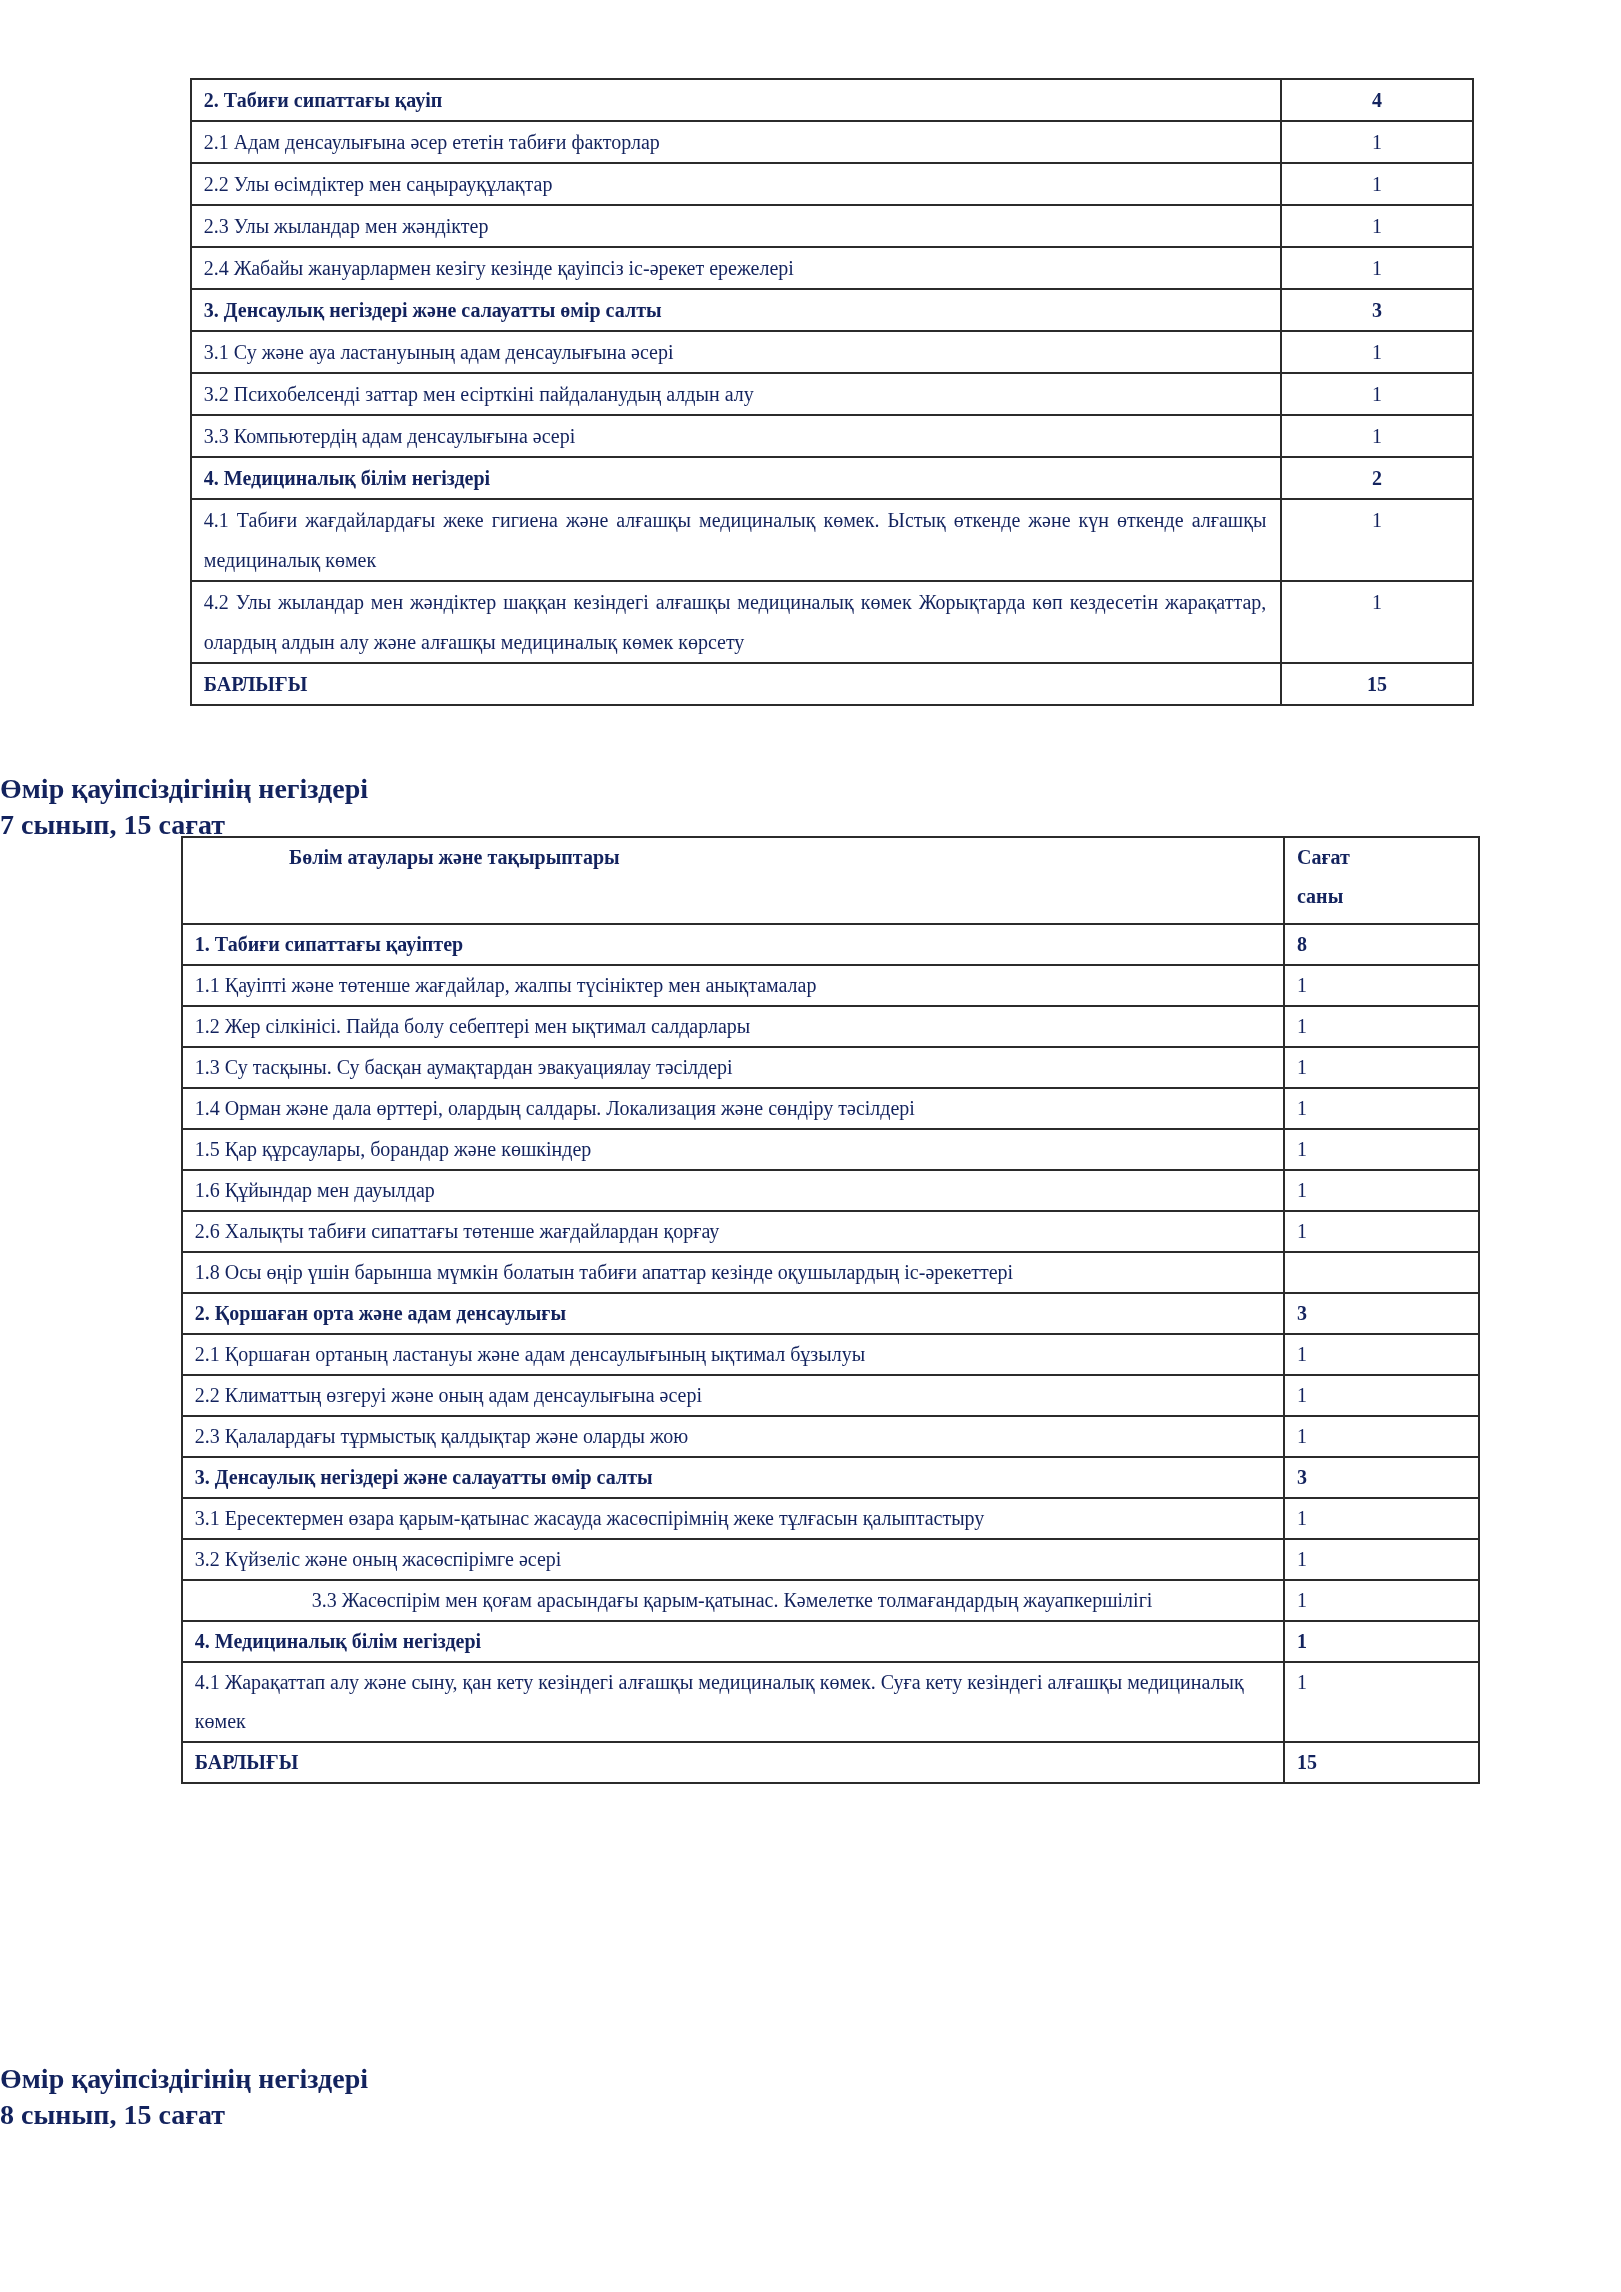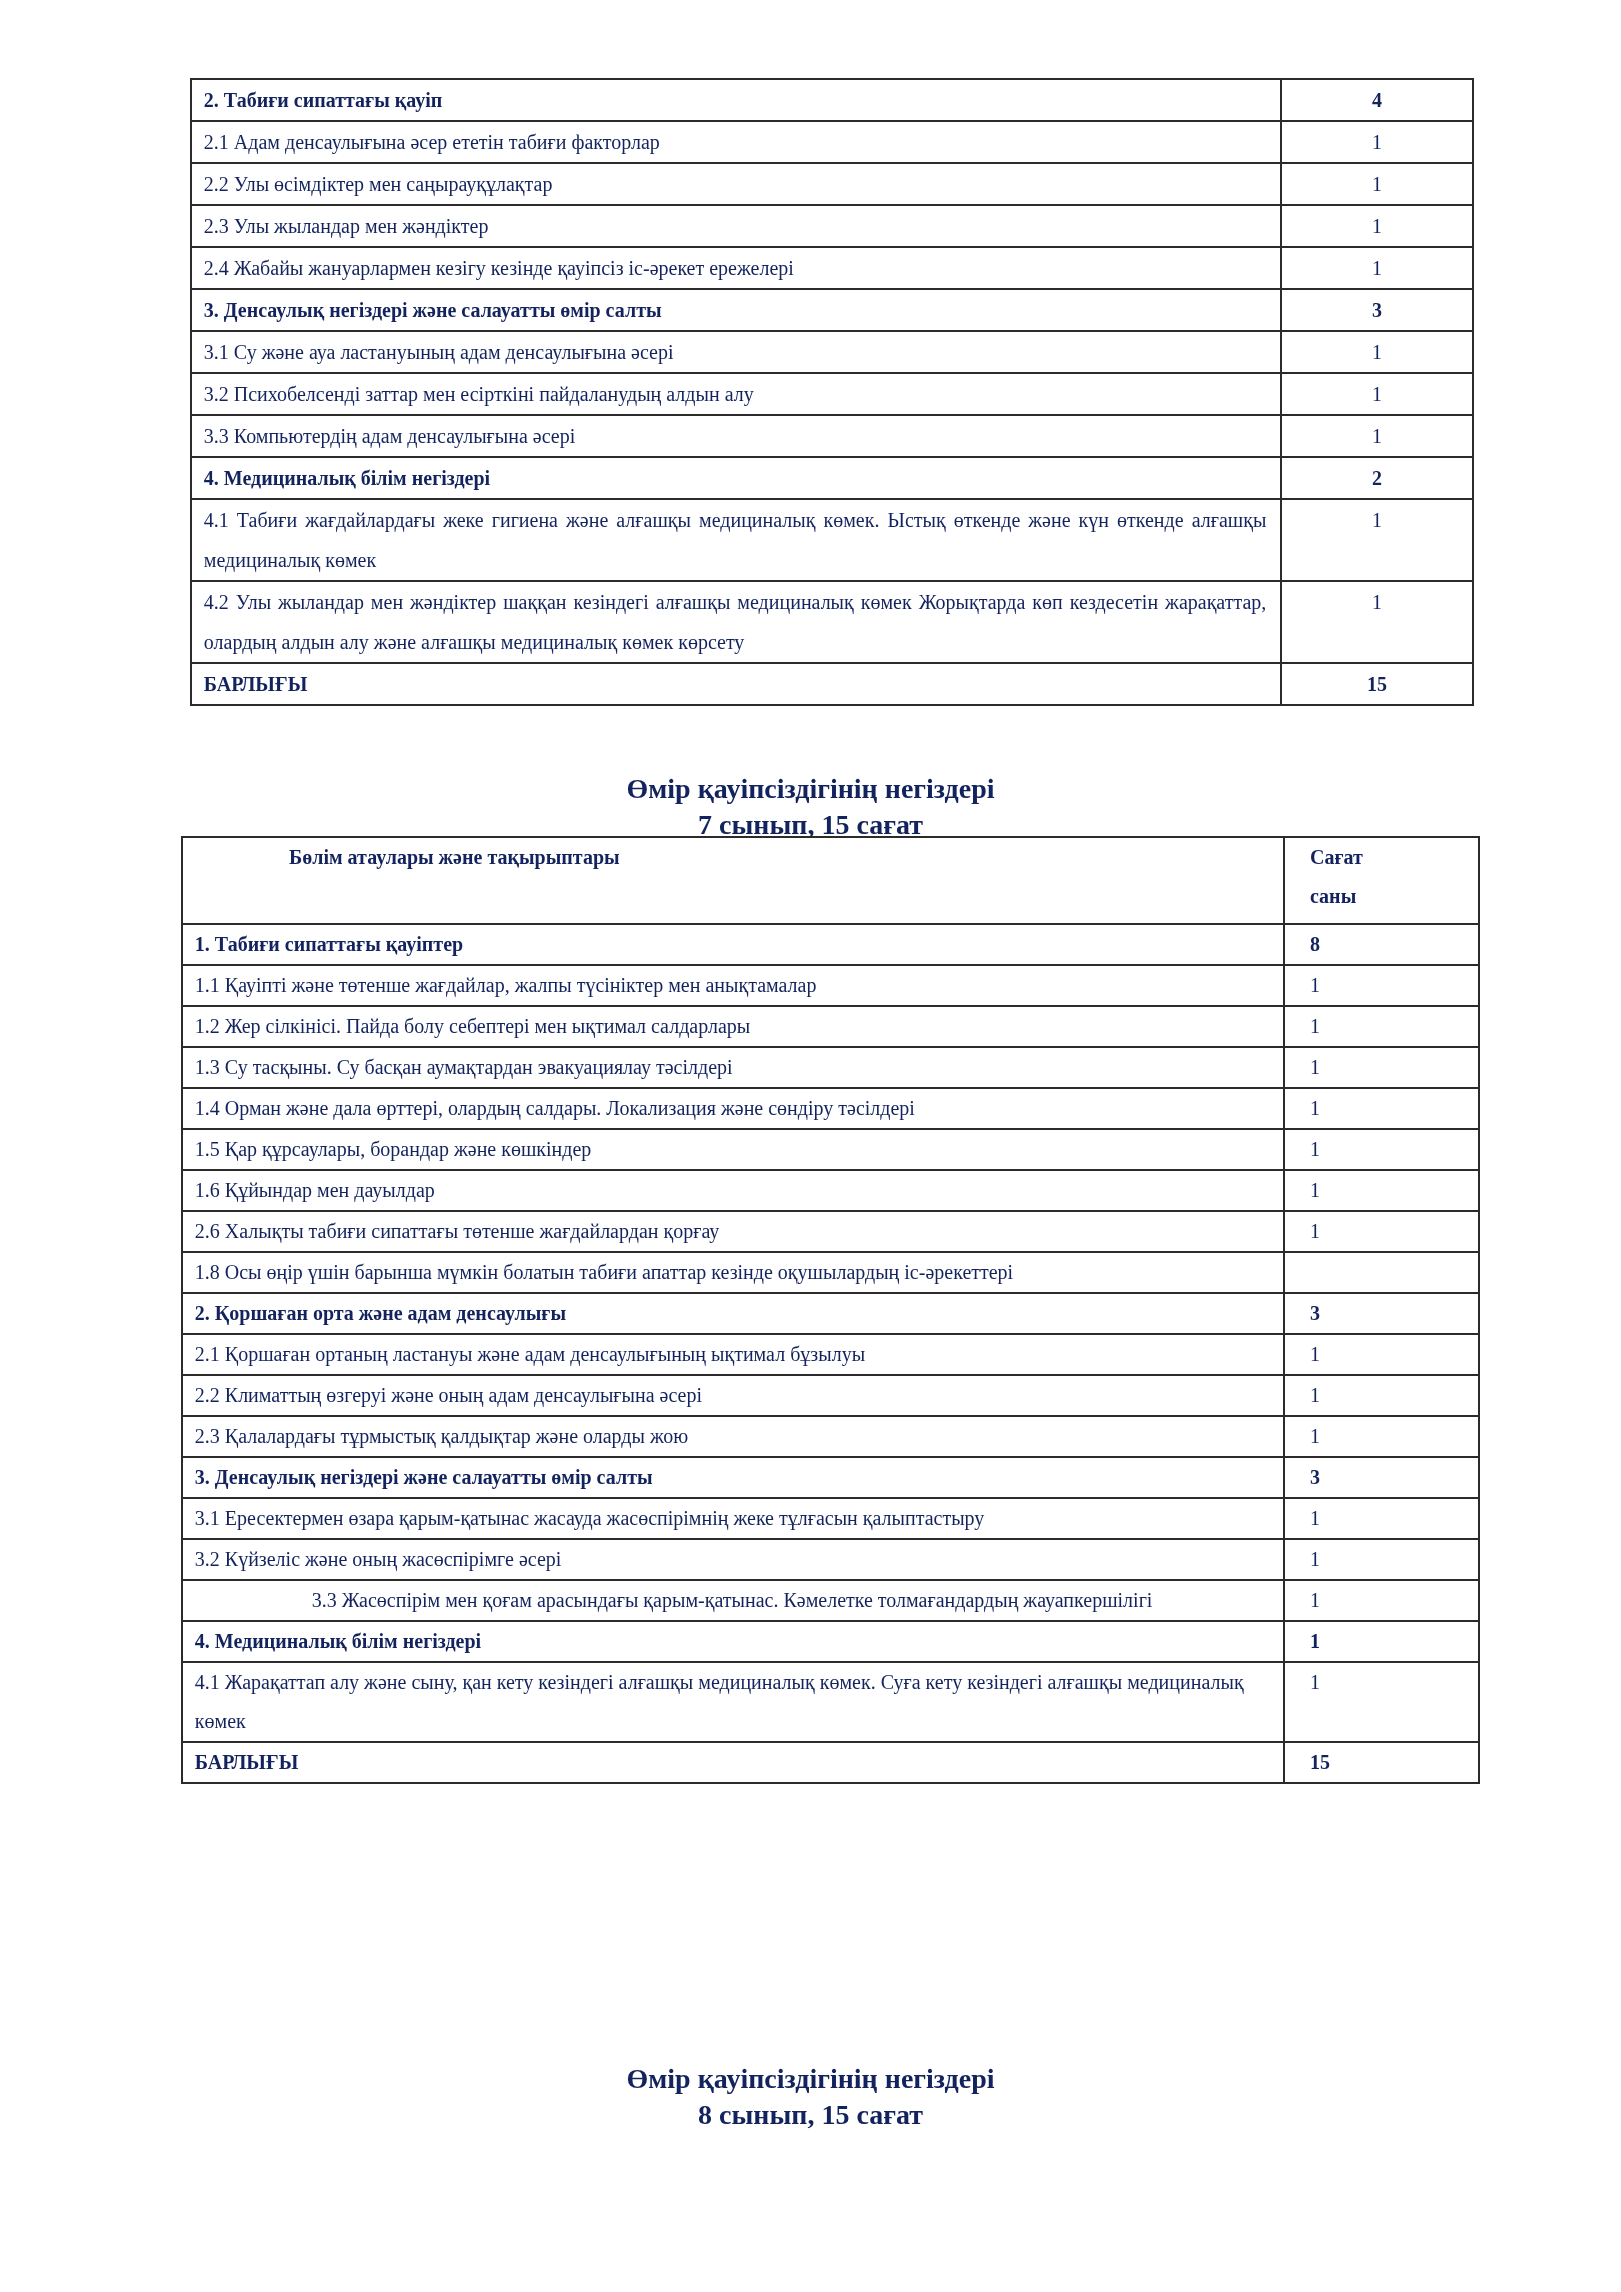--- a/index.html
+++ b/index.html
@@ -26,28 +26,28 @@
   tr.total td { font-weight: bold; }
 
   #table-grade6 { left: 190px; top: 78px; width: 1282px; }
   #table-grade6 col.c1 { width: 1090px; }
   #table-grade6 col.c2 { width: 192px; }
   #table-grade6 td.hours { text-align: center; }
 
   #table-grade7 { left: 181px; top: 836px; width: 1297px; }
   #table-grade7 col.c1 { width: 1102px; }
   #table-grade7 col.c2 { width: 195px; }
-  #table-grade7 td.hours { text-align: left; padding-left: 25px; }
+  #table-grade7 td.hours { text-align: left; padding-left: 12px; }
   #table-grade7 tr.header td { height: 85px; font-weight: bold; line-height: 39px; }
   #table-grade7 tr.header td.topic { padding-left: 106px; text-align: left; }
   #table-grade7 { line-height: 39px; }
 
   .title-block {
     position: absolute; left: 0; width: 1621px;
-    text-align: center; font-weight: bold; font-size: 28px; line-height: 36px;
+    text-align: left; font-weight: bold; font-size: 28px; line-height: 36px;
   }
   #title-grade7 { top: 771px; }
   #title-grade8 { top: 2061px; }
 </style>
 </head>
 <body>
 
 <table id="table-grade6">
   <colgroup>
       <col class="c1">

